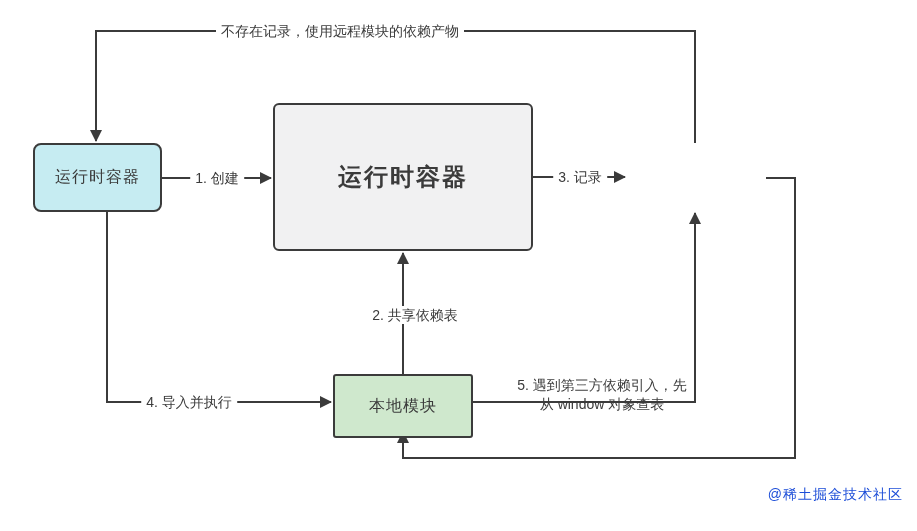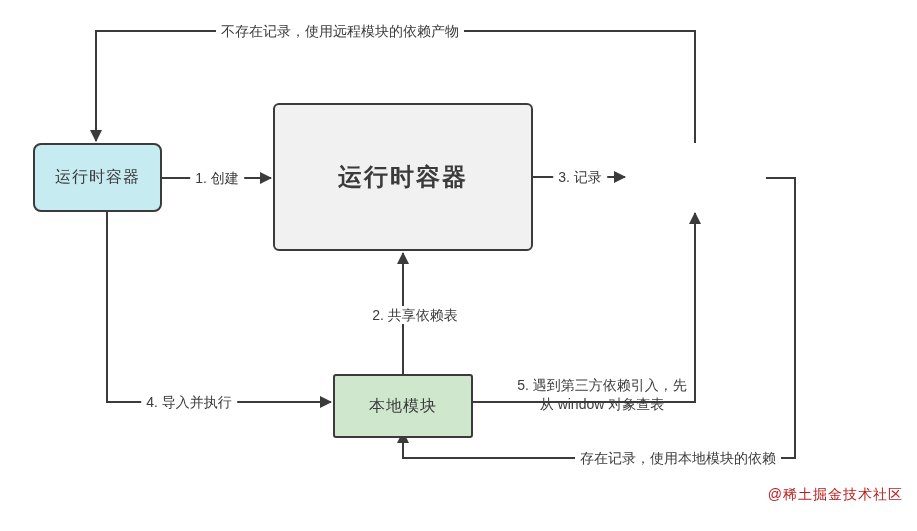--- a/index.html
+++ b/index.html
@@ -78,21 +78,21 @@
     line-height: 19px;
     text-align: center;
     white-space: nowrap;
     background: transparent;
   }
   .watermark {
     position: absolute;
     right: 14px;
     top: 486px;
     font-size: 14px;
-    color: #b91c1c;
+    color: #1d4ed8;
     letter-spacing: 1px;
   }
 </style>
 </head>
 <body>
 
 <div class="stage">
 
   <svg class="wires" width="917" height="531" viewBox="0 0 917 531">
     <defs>
@@ -128,17 +128,16 @@
 
   <div class="edge-label label-no-record">不存在记录，使用远程模块的依赖产物</div>
   <div class="edge-label label-step1">1. 创建</div>
   <div class="edge-label label-step3">3. 记录</div>
   <div class="edge-label label-step2">2. 共享依赖表</div>
   <div class="edge-label label-step4">4. 导入并执行</div>
   <div class="label-step5">
     <div>5. 遇到第三方依赖引入，先</div>
     <div>从 window 对象查表</div>
   </div>
-  <div class="edge-label label-has-record">存在记录，使用本地模块的依赖</div>
 
   <div class="watermark">@稀土掘金技术社区</div>
 
 </div>
 
 </body></html>

